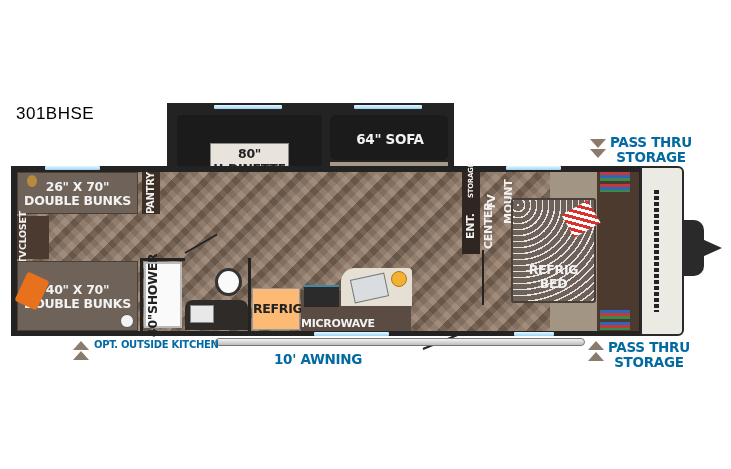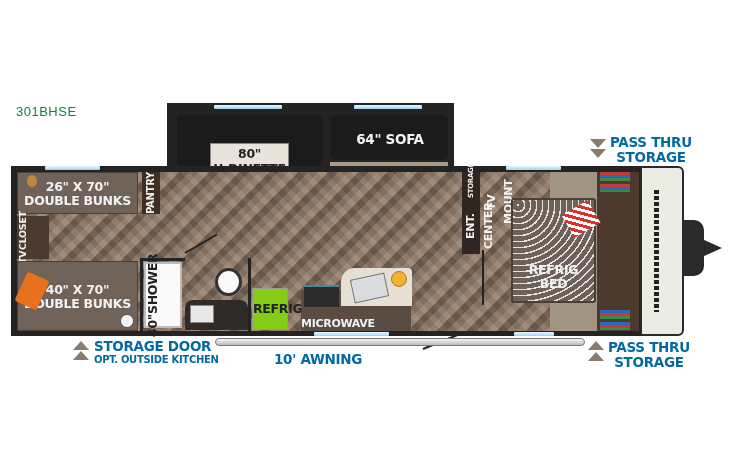--- a/index.html
+++ b/index.html
@@ -1,18 +1,18 @@
 <!DOCTYPE html>
 <html><head>
 <meta charset="utf-8">
 <style>
   * { box-sizing: border-box; margin: 0; padding: 0; }
   body { width: 731px; height: 469px; background: #ffffff; position: relative; overflow: hidden; font-family: "Liberation Sans", sans-serif; }
   .abs { position: absolute; }
-  .model { left: 16px; top: 104px; font-size: 13px; color: #15803d; letter-spacing: 0.5px; }
+  .model { left: 16px; top: 104px; font-size: 17px; color: #000000; letter-spacing: 0.5px; }
   .lbl { font-family: "DejaVu Sans", sans-serif; font-weight: bold; color: #f2f2f2; font-size: 12.5px; line-height: 14px; text-align: center; letter-spacing: -0.3px; }
   .lbl-dark { color: #222; }
   .vert { writing-mode: vertical-rl; transform: rotate(180deg); }
   .floor { background:
       repeating-linear-gradient(45deg, rgba(255,255,255,0.05) 0 6px, rgba(0,0,0,0.06) 6px 12px),
       repeating-linear-gradient(-45deg, #8a7565 0 7px, #6e5b4d 7px 14px, #9c8675 14px 21px);
   }
   .window { background: linear-gradient(#e8f6ff, #9bd6f5); height: 4px; border-radius: 1px; }
   .dark { background: #232323; }
   .ext-text { font-family: "DejaVu Sans", sans-serif; font-weight: bold; color: #0369a1; font-size: 13.5px; line-height: 15px; letter-spacing: -0.3px; }
@@ -80,21 +80,21 @@
 <div class="abs" style="left:144px; top:262px; width:38px; height:66px; background:#fafafa; border:2px solid #bbb;">
   <div class="lbl lbl-dark vert" style="font-size:12.5px; line-height:14px; height:62px; width:34px; display:flex; justify-content:center;">
     <span>40"</span>
     <span>SHOWER</span>
   </div>
 </div>
 <div class="abs" style="left:215px; top:268px; width:27px; height:28px; background:#fafafa; border:3px solid #333; border-radius:50%;"></div>
 <div class="abs" style="left:185px; top:300px; width:63px; height:30px; background:#2e2b29; border-radius:8px 8px 0 0;"></div>
 <div class="abs" style="left:190px; top:305px; width:24px; height:18px; background:#e8e8e8; border:1px solid #888;"></div>
 
-<div class="abs" style="left:252px; top:288px; width:36px; height:42px; background:#84cc16; border:1px solid #999;">
+<div class="abs" style="left:252px; top:288px; width:48px; height:42px; background:#fdba74; border:1px solid #999;">
   <div class="lbl lbl-dark" style="padding-top:13px; font-size:12.5px;">REFRIG</div>
 </div>
 <div class="abs" style="left:301px; top:290px; width:110px; height:41px; background:#5a4c42;"></div>
 <div class="abs" style="left:304px; top:285px; width:35px; height:22px; background:#2b2b2b; border-top:2px solid #3d8aa8;"></div>
 <div class="abs lbl" style="left:301px; top:319px; width:50px; font-size:11px; line-height:9px;">MICROWAVE</div>
 <div class="abs" style="left:341px; top:268px; width:71px; height:38px; background:#e6dfd3; border-radius:14px 4px 0 0;"></div>
 <div class="abs" style="left:352px; top:276px; width:35px; height:24px; background:#d9dde0; border:1px solid #777; transform:rotate(-12deg);"></div>
 <div class="abs" style="left:391px; top:271px; width:16px; height:16px; background:#f2b231; border-radius:50%; border:1px solid #b5741a;"></div>
 
 <div class="abs dark" style="left:420px; top:333px; width:40px; height:2px; transform:rotate(-22deg); transform-origin:right;"></div>
@@ -145,15 +145,14 @@
   <div>STORAGE</div>
 </div>
 
 <div class="abs" style="left:73px; top:341px;">
     <div class="tri-up"></div>
   </div>
 <div class="abs" style="left:73px; top:351px;">
     <div class="tri-up"></div>
   </div>
 <div class="abs ext-text" style="left:94px; top:339px;">
-  <div>STORAGE DOOR</div>
   <div style="font-size:10px; line-height:12px;">OPT. OUTSIDE KITCHEN</div>
 </div>
 
 </body></html>

